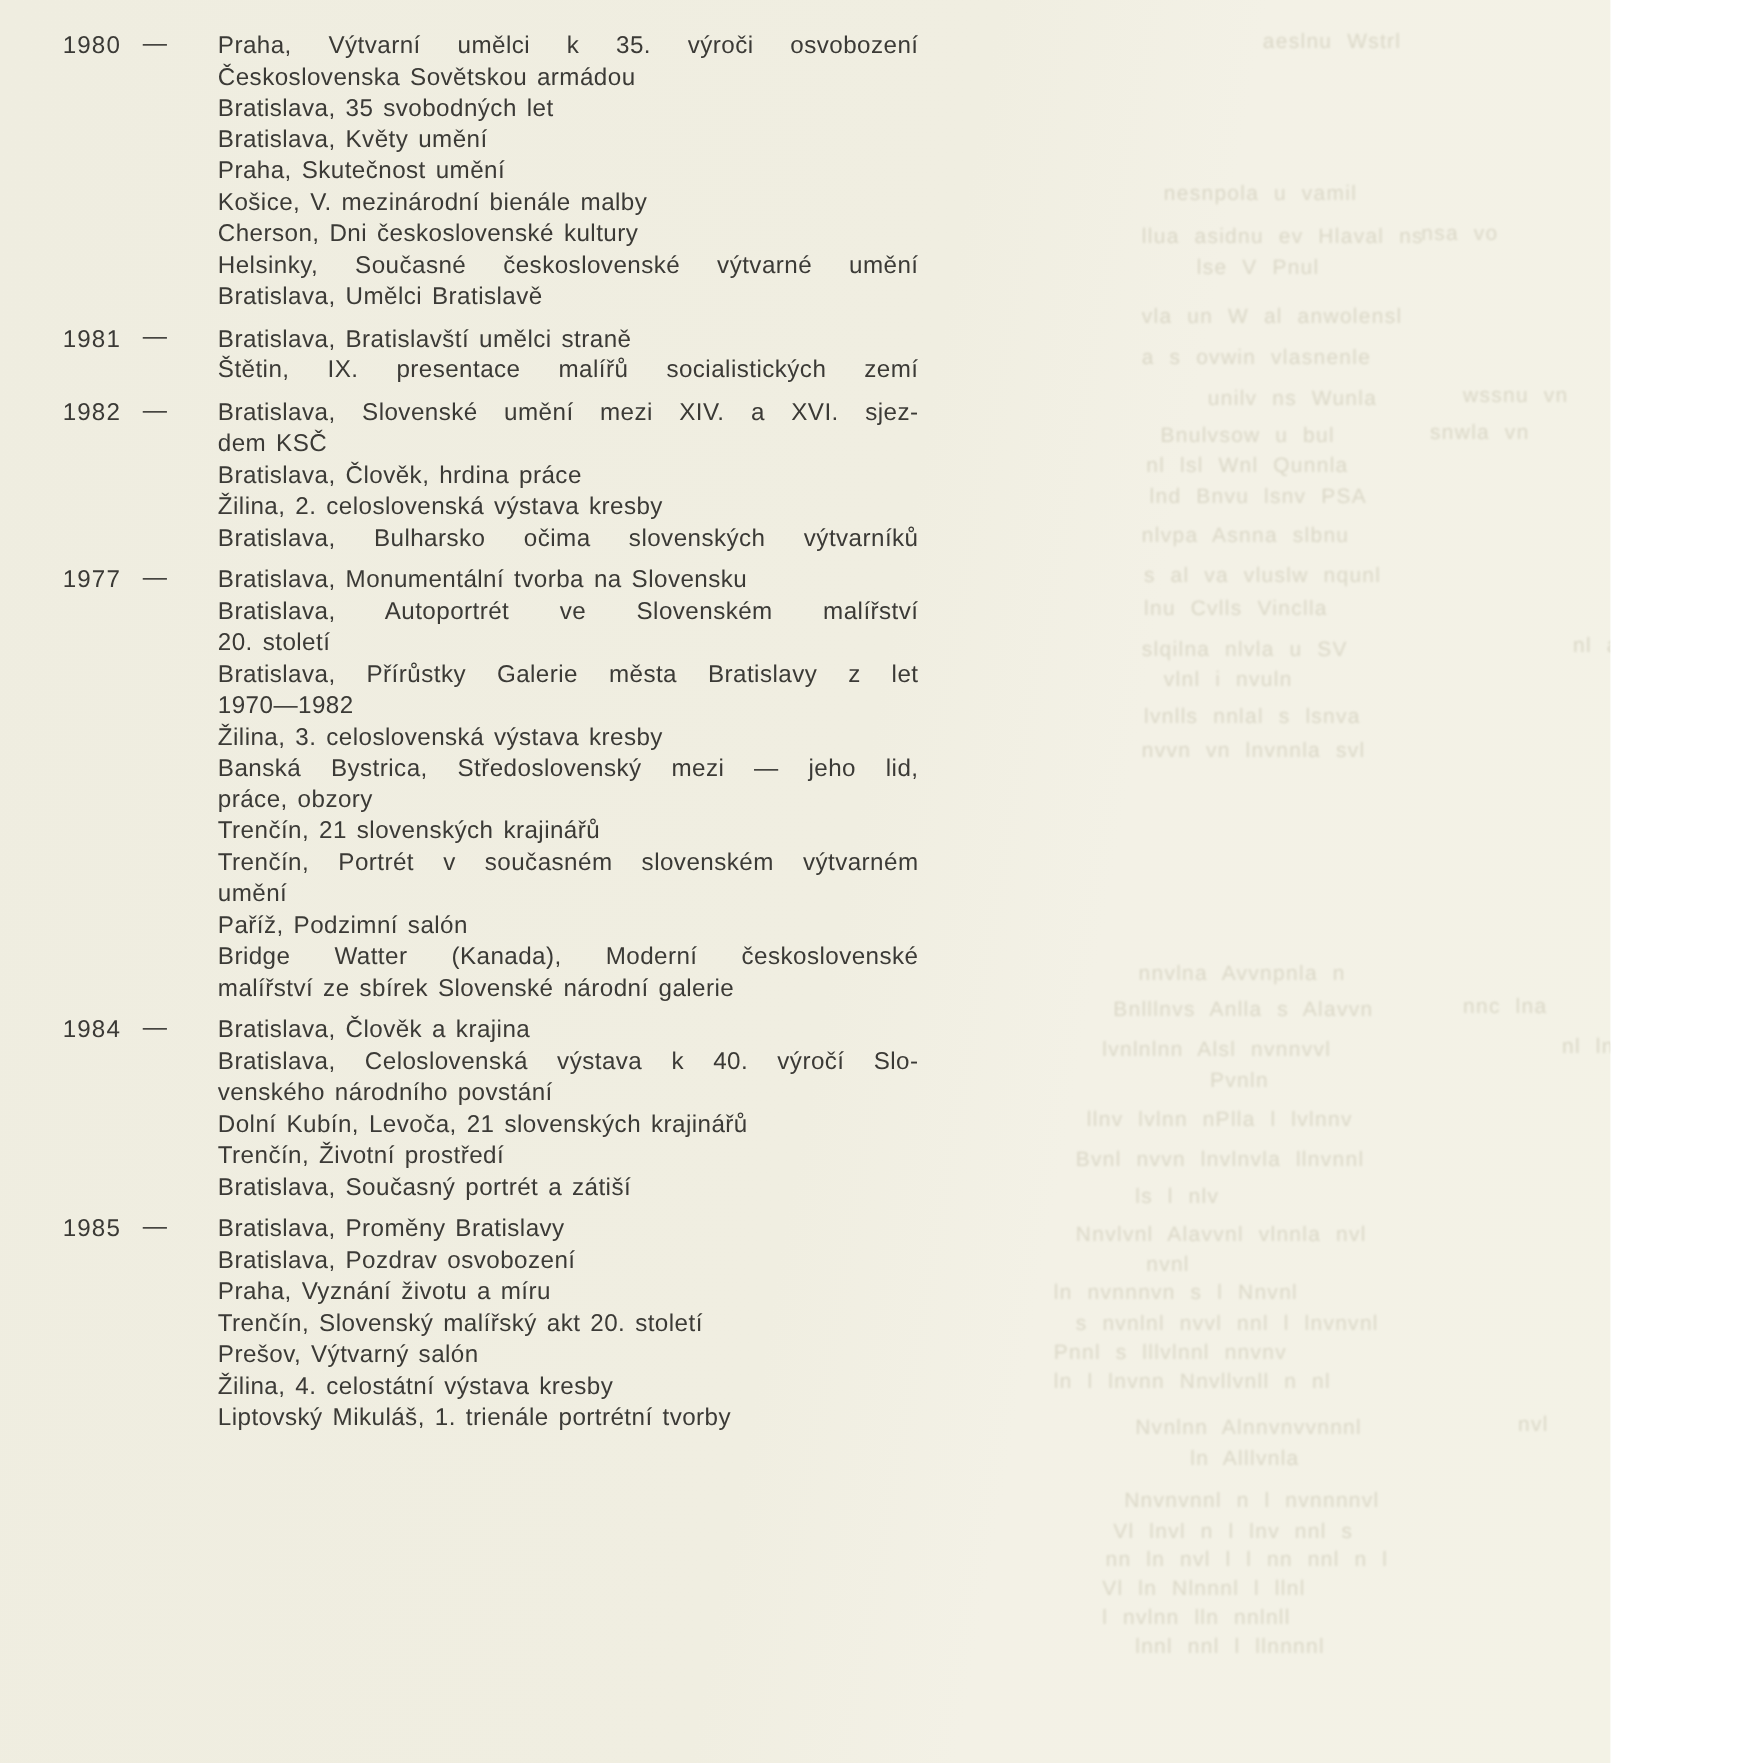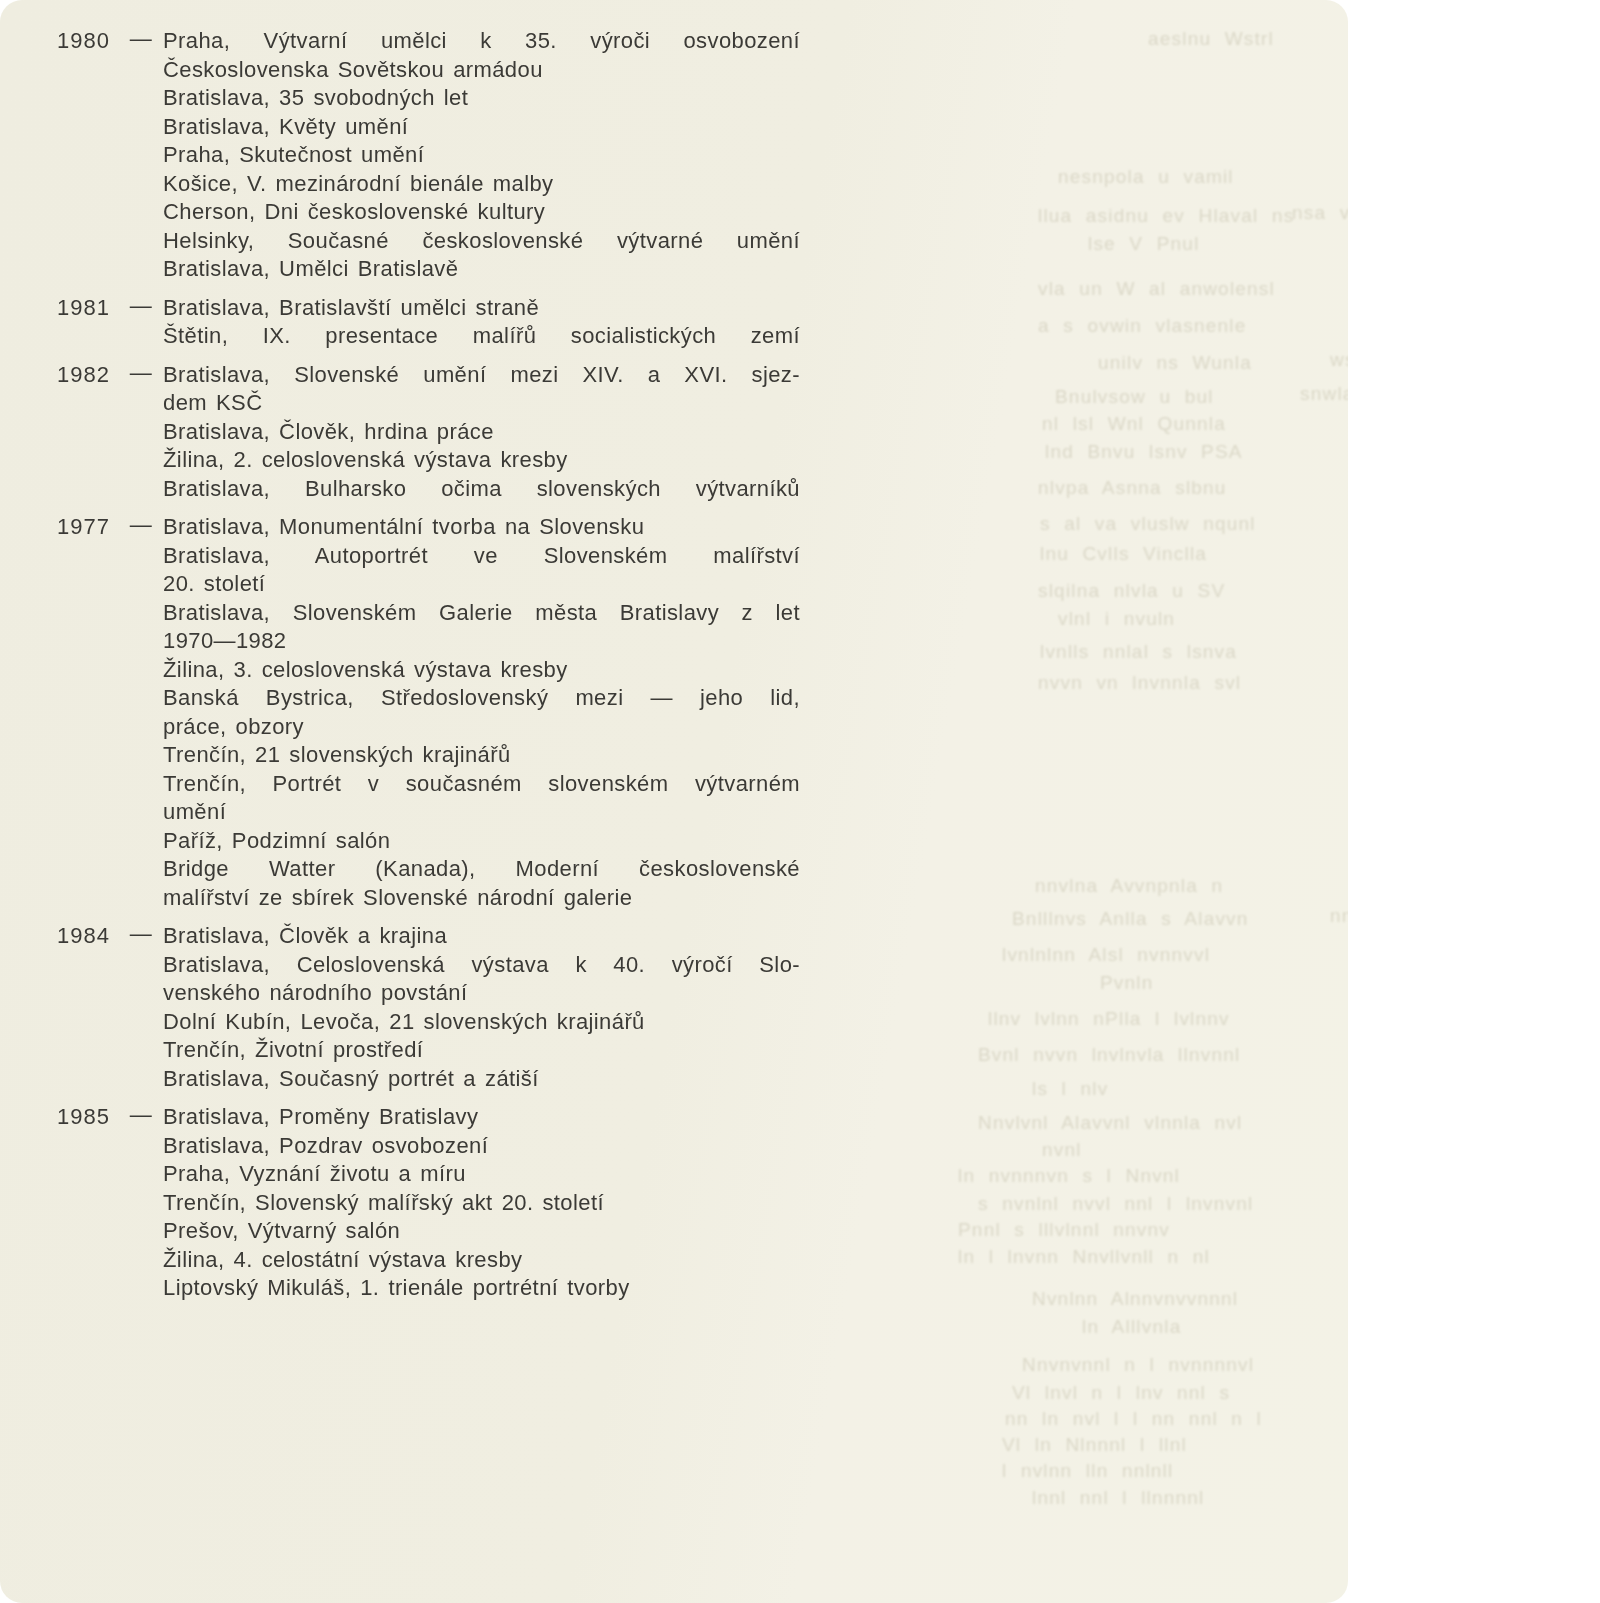--- a/index.html
+++ b/index.html
@@ -1,36 +1,35 @@
 <!DOCTYPE html>
 <html><head>
 <meta charset="utf-8">
 <style>
   html,body{margin:0;padding:0;}
   body{
     width:1600px;height:1603px;overflow:hidden;
     font-family:"Liberation Sans","DejaVu Sans",sans-serif;
   }
   .page{
-    position:relative;width:1348px;height:1603px;
+    position:relative;width:1464px;height:1603px;
     background:linear-gradient(100deg,#efede0 0%,#f0eee1 52%,#f3f1e6 66%,#f3f2e6 100%);
     overflow:hidden;
-    border-radius:22px;
   }
   
   .list{
     position:absolute;top:27px;left:57px;width:745px;
     color:#3b3a36;
     font-size:22px;line-height:28.5px;
     letter-spacing:.4px;
   }
   .block{position:relative;padding-left:106px;margin-bottom:10px;}
   .year{position:absolute;left:0;top:0;width:58px;letter-spacing:1px;}
   .dash{position:absolute;left:64px;top:-2px;width:40px;text-align:center;}
-  .lines{width:637px;}
+  .lines{width:637px;margin-left:35px;}
   .line{word-spacing:2.5px;}
   .line.just{text-align:justify;text-align-last:justify;text-justify:inter-word;}
   
   .ghosts{position:absolute;inset:0;pointer-events:none;}
   .ghost{
     position:absolute;
     color:#b3ae95;opacity:.38;
     filter:blur(1.2px);
     font-size:19px;letter-spacing:1.2px;word-spacing:7px;
     white-space:nowrap;
@@ -123,21 +122,21 @@
           <div class="line just">Bratislava, Bulharsko očima slovenských výtvarníků</div>
         </div>
       </div>
       <div class="block">
         <span class="year">1977</span>
         <span class="dash">—</span>
         <div class="lines">
           <div class="line">Bratislava, Monumentální tvorba na Slovensku</div>
           <div class="line just">Bratislava, Autoportrét ve Slovenském malířství</div>
           <div class="line">20. století</div>
-          <div class="line just">Bratislava, Slovenském Galerie města Bratislavy z let</div>
+          <div class="line just">Bratislava, Přírůstky Galerie města Bratislavy z let</div>
           <div class="line">1970—1982</div>
           <div class="line">Žilina, 3. celoslovenská výstava kresby</div>
           <div class="line just">Banská Bystrica, Středoslovenský mezi — jeho lid,</div>
           <div class="line">práce, obzory</div>
           <div class="line">Trenčín, 21 slovenských krajinářů</div>
           <div class="line just">Trenčín, Portrét v současném slovenském výtvarném</div>
           <div class="line">umění</div>
           <div class="line">Paříž, Podzimní salón</div>
           <div class="line just">Bridge Watter (Kanada), Moderní československé</div>
           <div class="line">malířství ze sbírek Slovenské národní galerie</div>

